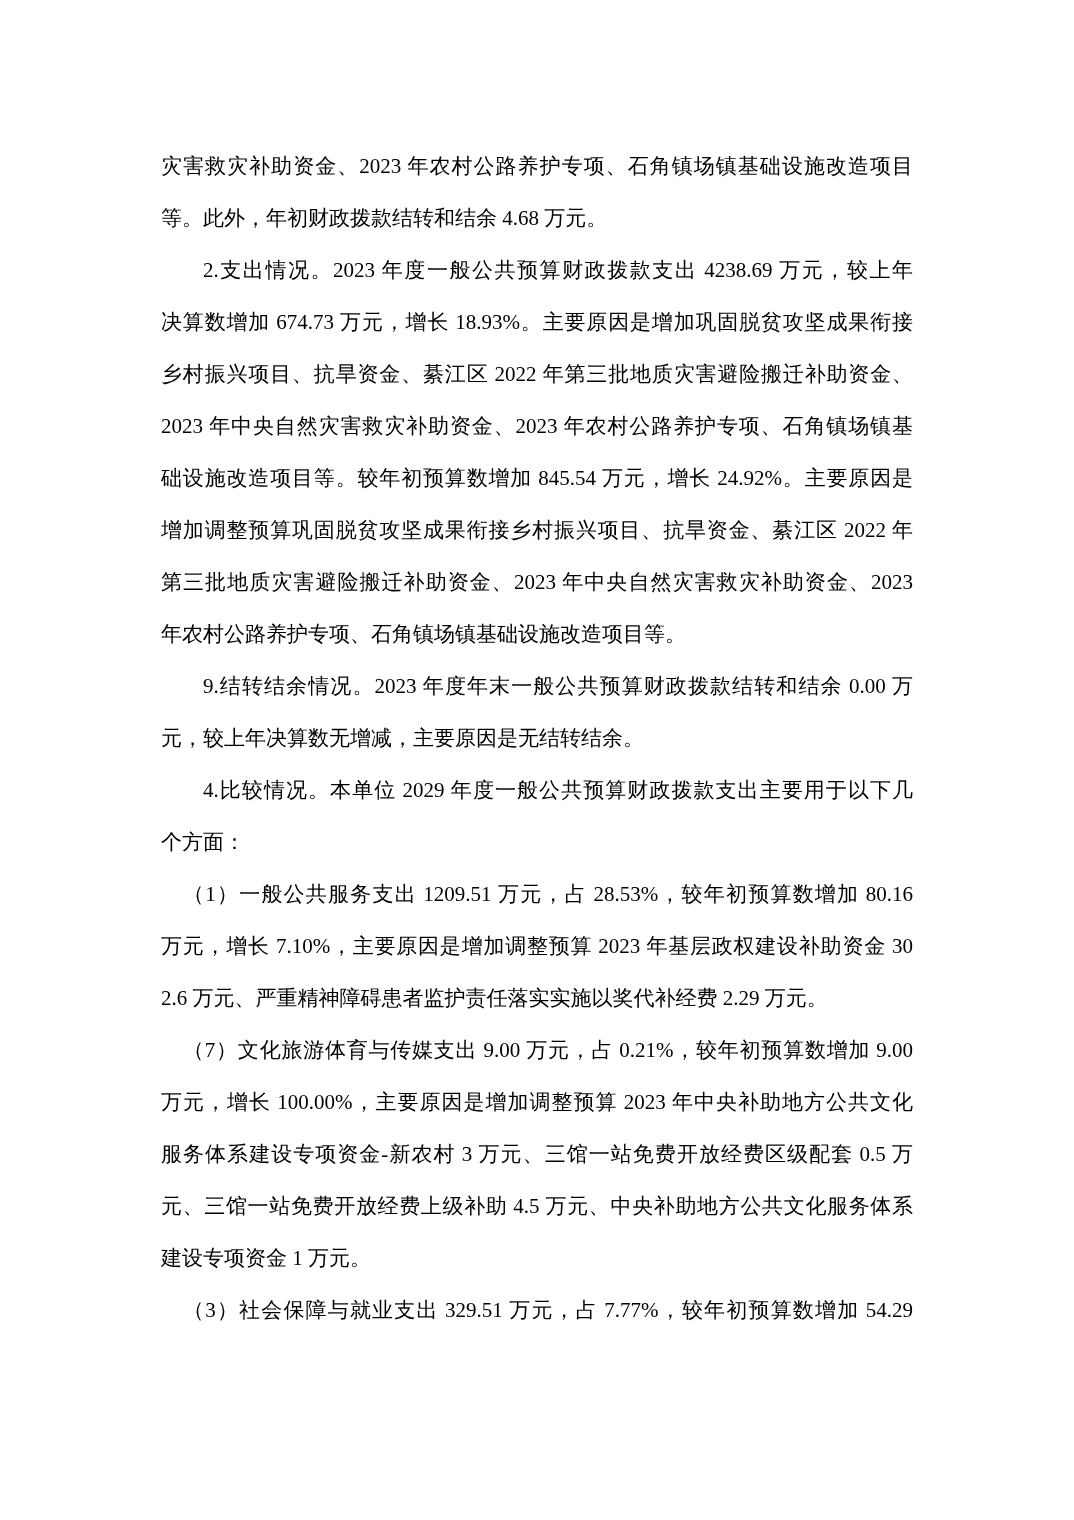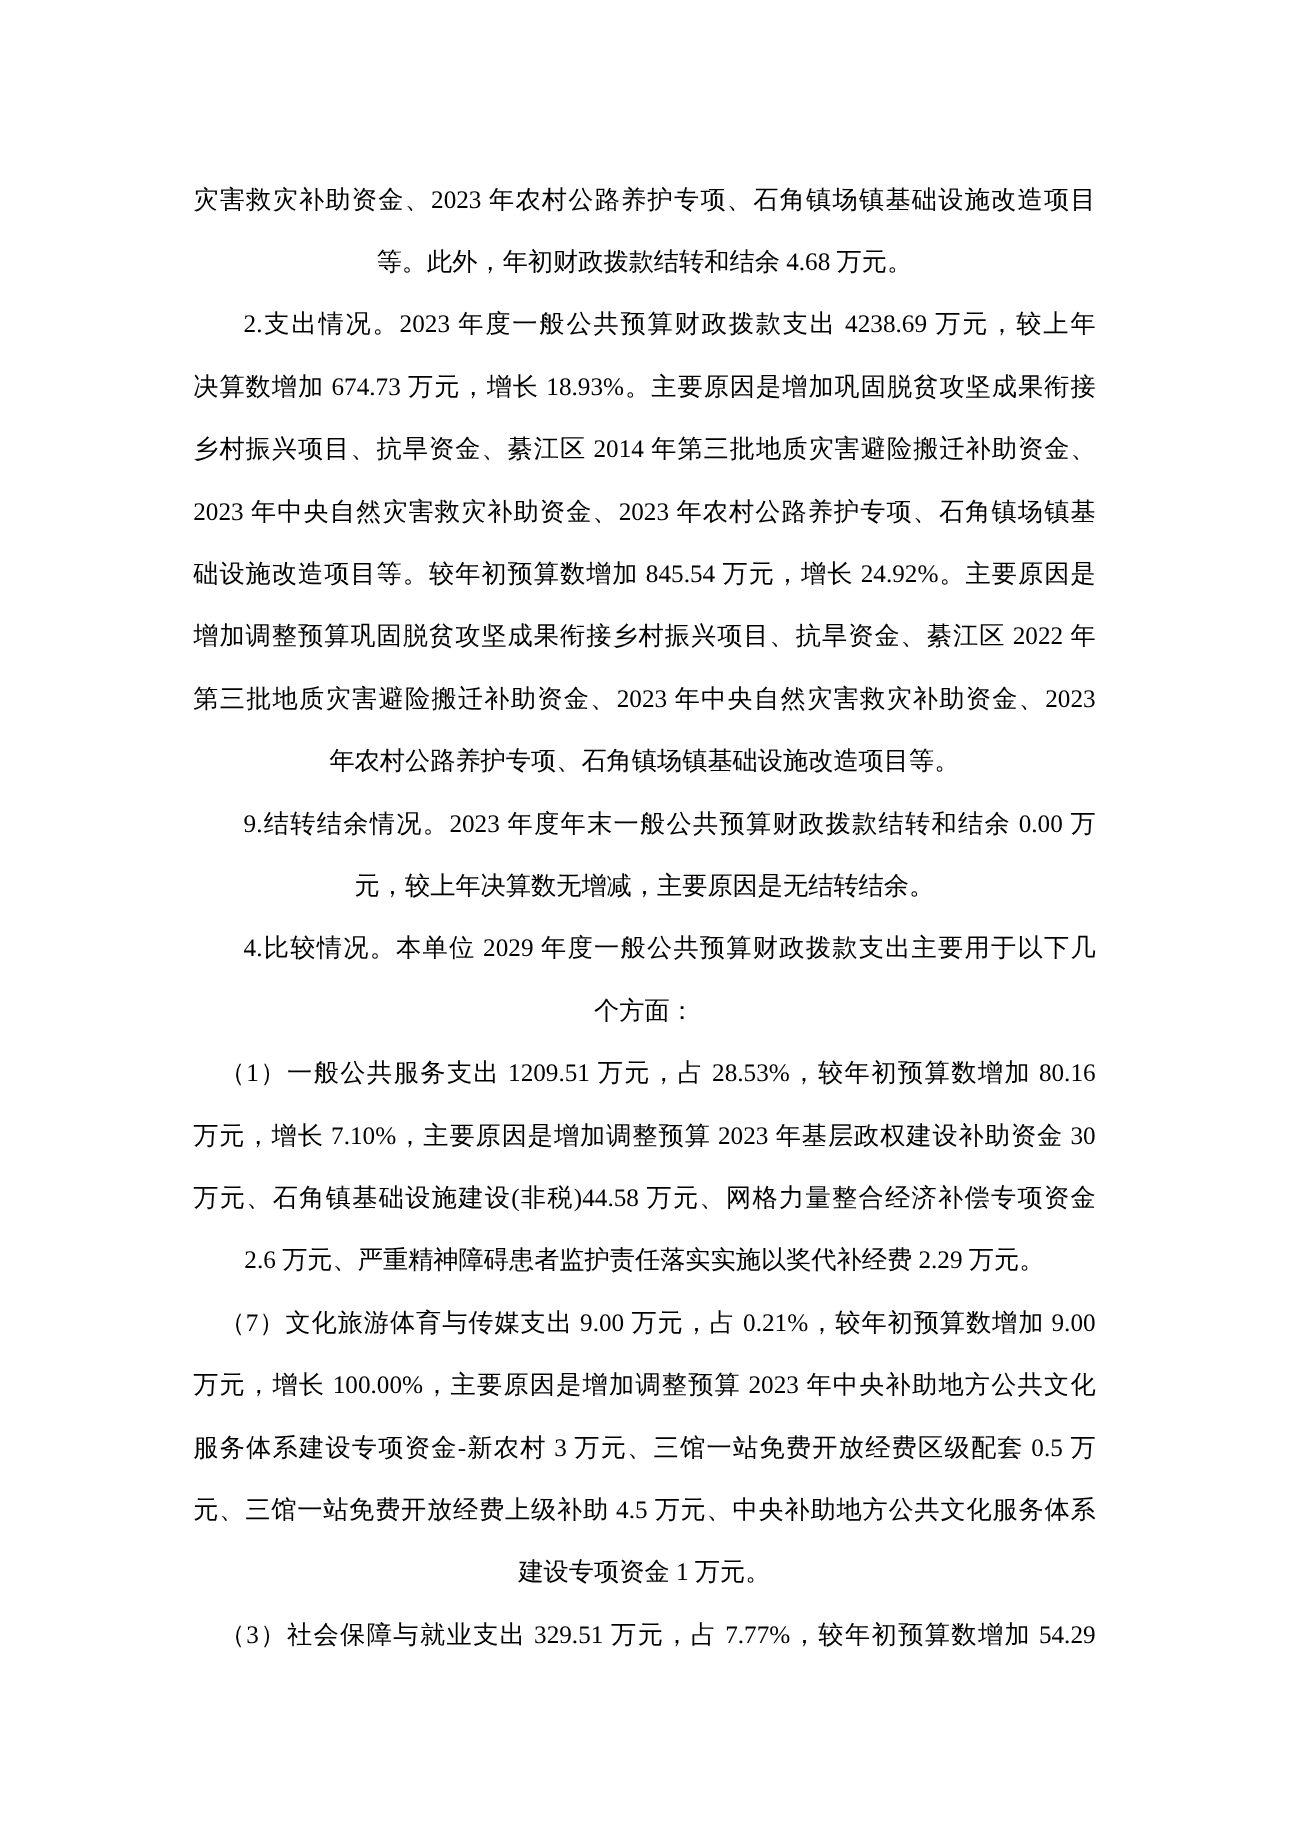--- a/index.html
+++ b/index.html
@@ -25,58 +25,57 @@
   }
   .line {
     height: 52px;
     line-height: 52px;
     overflow: hidden;
     text-align: justify;
     text-align-last: justify;
     letter-spacing: 0;
   }
   .line.final {
-    text-align: center;
+    text-align: left;
     text-align-last: auto;
     font-family: Liberation Serif, serif;
   }
   .indent-2 { text-indent: 2em; }
   .indent-1 { text-indent: 1.05em; }
 </style>
 </head>
 <body>
 
 <main class="page" style="background: rgb(255, 255, 255); color: rgb(0, 0, 0);">
   <section>
       <div class="paragraph">
         <div class="line">灾害救灾补助资金、2023 年农村公路养护专项、石角镇场镇基础设施改造项目</div>
         <div class="line final">等。此外，年初财政拨款结转和结余 4.68 万元。</div>
       </div>
       <div class="paragraph">
         <div class="line indent-2">2.支出情况。2023 年度一般公共预算财政拨款支出 4238.69 万元，较上年</div>
         <div class="line">决算数增加 674.73 万元，增长 18.93%。主要原因是增加巩固脱贫攻坚成果衔接</div>
-        <div class="line">乡村振兴项目、抗旱资金、綦江区 2014 年第三批地质灾害避险搬迁补助资金、</div>
+        <div class="line">乡村振兴项目、抗旱资金、綦江区 2022 年第三批地质灾害避险搬迁补助资金、</div>
         <div class="line">2023 年中央自然灾害救灾补助资金、2023 年农村公路养护专项、石角镇场镇基</div>
         <div class="line">础设施改造项目等。较年初预算数增加 845.54 万元，增长 24.92%。主要原因是</div>
         <div class="line">增加调整预算巩固脱贫攻坚成果衔接乡村振兴项目、抗旱资金、綦江区 2022 年</div>
         <div class="line">第三批地质灾害避险搬迁补助资金、2023 年中央自然灾害救灾补助资金、2023</div>
         <div class="line final">年农村公路养护专项、石角镇场镇基础设施改造项目等。</div>
       </div>
       <div class="paragraph">
         <div class="line indent-2">9.结转结余情况。2023 年度年末一般公共预算财政拨款结转和结余 0.00 万</div>
         <div class="line final">元，较上年决算数无增减，主要原因是无结转结余。</div>
       </div>
       <div class="paragraph">
         <div class="line indent-2">4.比较情况。本单位 2029 年度一般公共预算财政拨款支出主要用于以下几</div>
         <div class="line final">个方面：</div>
       </div>
       <div class="paragraph">
         <div class="line indent-1">（1）一般公共服务支出 1209.51 万元，占 28.53%，较年初预算数增加 80.16</div>
         <div class="line">万元，增长 7.10%，主要原因是增加调整预算 2023 年基层政权建设补助资金 30</div>
-        <div class="line">万元、石角镇基础设施建设(非税)44.58 万元、网格力量整合经济补偿专项资金</div>
         <div class="line final">2.6 万元、严重精神障碍患者监护责任落实实施以奖代补经费 2.29 万元。</div>
       </div>
       <div class="paragraph">
         <div class="line indent-1">（7）文化旅游体育与传媒支出 9.00 万元，占 0.21%，较年初预算数增加 9.00</div>
         <div class="line">万元，增长 100.00%，主要原因是增加调整预算 2023 年中央补助地方公共文化</div>
         <div class="line">服务体系建设专项资金-新农村 3 万元、三馆一站免费开放经费区级配套 0.5 万</div>
         <div class="line">元、三馆一站免费开放经费上级补助 4.5 万元、中央补助地方公共文化服务体系</div>
         <div class="line final">建设专项资金 1 万元。</div>
       </div>
       <div class="paragraph">

